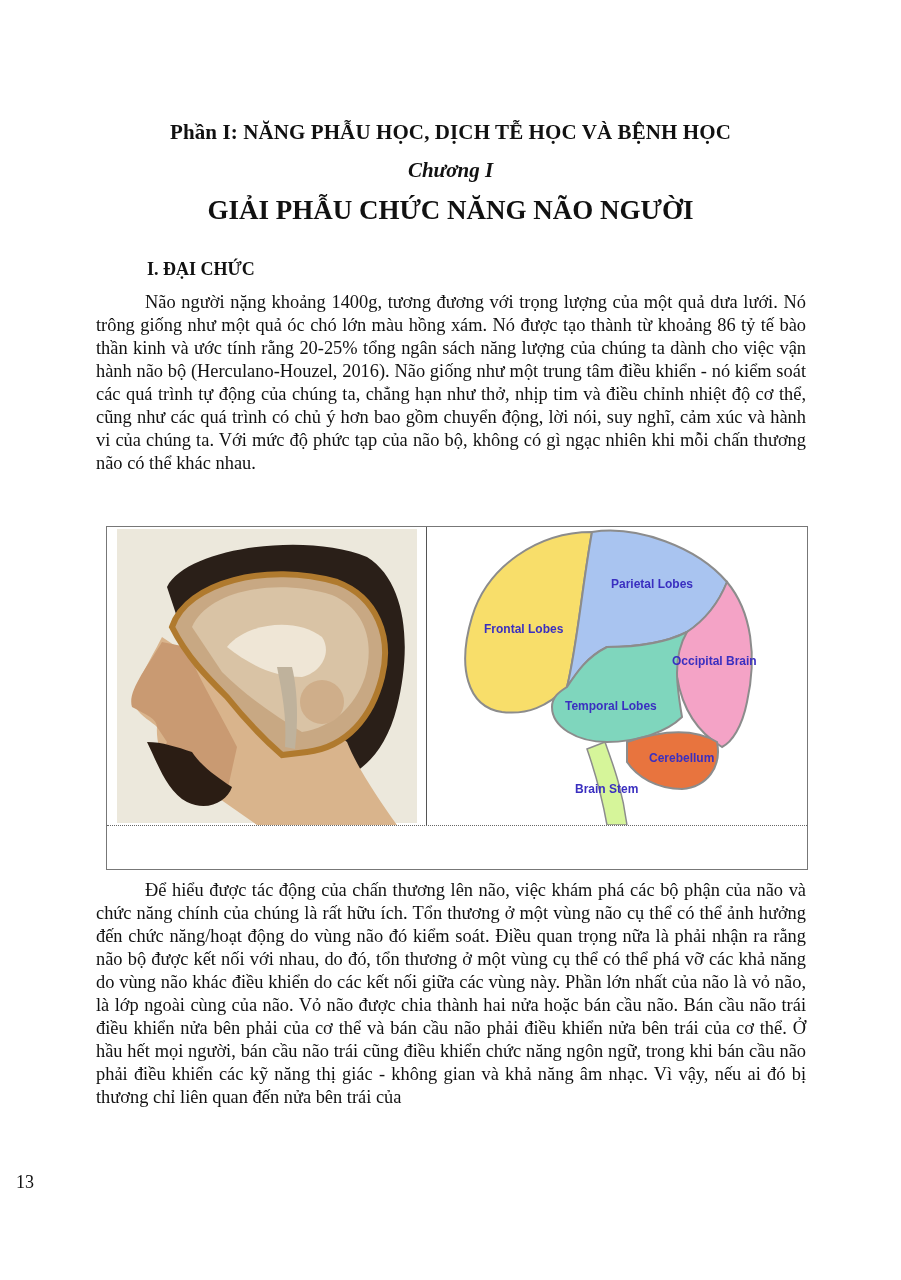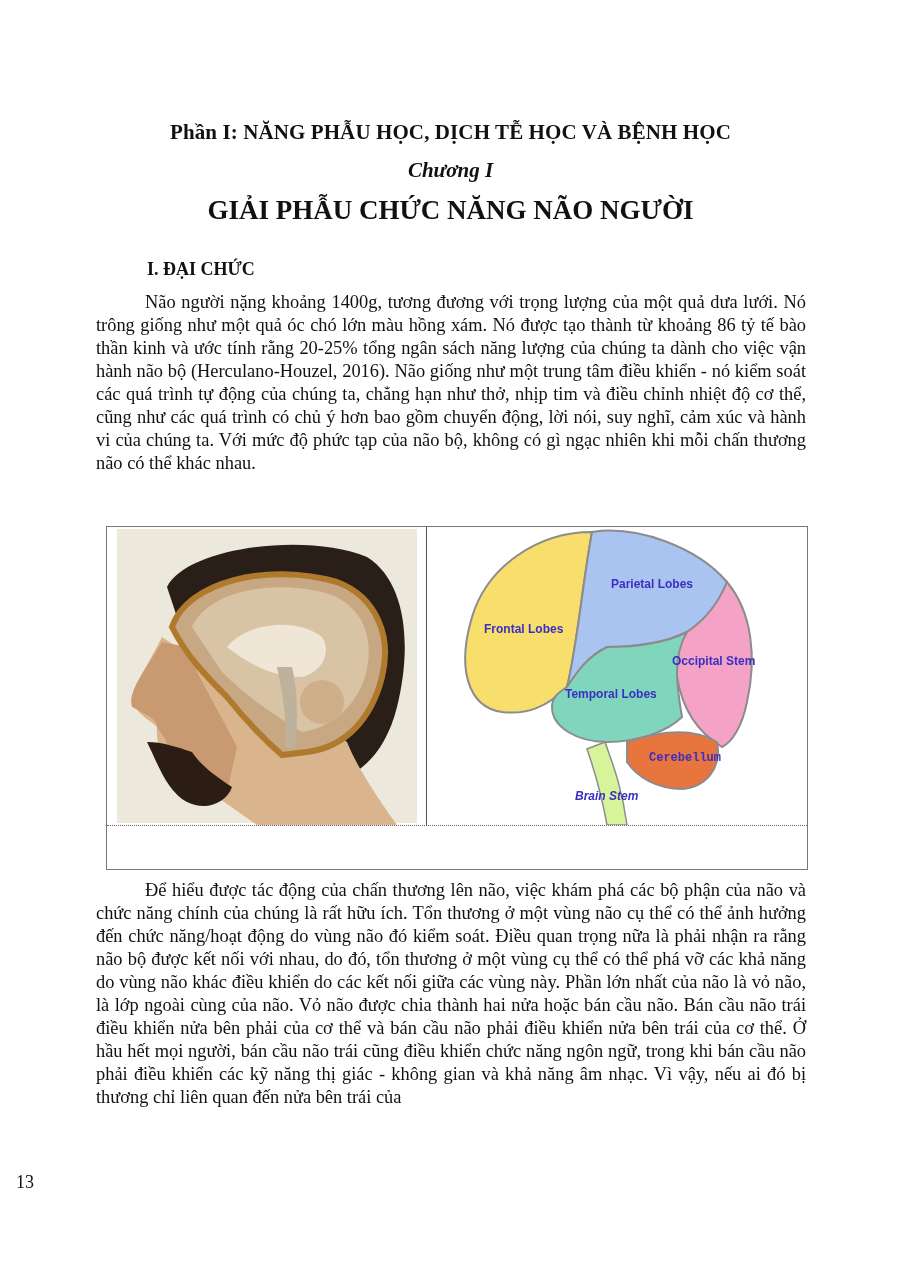--- a/index.html
+++ b/index.html
@@ -100,23 +100,23 @@
       <path d="M300 55 C325 85 330 130 320 175 C315 200 305 215 295 220 C270 205 255 180 250 150 C245 130 240 115 260 105 C275 95 290 80 300 55 Z" fill="#f4a3c6" stroke="#8c8c8c" stroke-width="2"></path>
 
       <path d="M140 160 C150 145 160 130 180 120 C210 120 240 115 260 105 C245 130 250 160 255 190 C240 205 210 215 180 215 C150 215 125 200 125 180 C125 170 132 165 140 160 Z" fill="#7fd6bd" stroke="#8c8c8c" stroke-width="2"></path>
 
       <path d="M200 215 C230 205 265 200 290 215 C295 240 280 260 255 262 C230 262 210 250 200 235 Z" fill="#e8743e" stroke="#8c8c8c" stroke-width="2"></path>
 
       <path d="M178 215 C185 235 195 260 200 298 L180 298 C175 270 168 245 160 222 Z" fill="#d6f59a" stroke="#8c8c8c" stroke-width="1.5"></path>
     </svg>
     <span class="lobe-label" style="left:172px; top:50px;margin-left:12px;">Parietal Lobes</span>
     <span class="lobe-label" style="left:46px; top:95px;padding-left:11px;">Frontal Lobes</span>
-    <span class="lobe-label" style="left:245px; top:127px;">Occipital Stem</span>
-    <span class="lobe-label" style="left:138px; top:160px;">Temporal Lobes</span>
-    <span class="lobe-label" style="left:222px; top:224px;font-family:Liberation Mono, monospace;">Cerebellum</span>
-    <span class="lobe-label" style="left:148px; top:262px;font-style:italic;">Brain Stem</span>
+    <span class="lobe-label" style="left:245px; top:127px;">Occipital Brain</span>
+    <span class="lobe-label" style="left:138px; top:172px;">Temporal Lobes</span>
+    <span class="lobe-label" style="left:222px; top:224px;">Cerebellum</span>
+    <span class="lobe-label" style="left:148px; top:255px;">Brain Stem</span>
   </div>
   <div class="fig-sep"></div>
 </div>
 
 <p class="para para2">Để hiểu được tác động của chấn thương lên não, việc khám phá các bộ phận của não và chức năng chính của chúng là rất hữu ích. Tổn thương ở một vùng não cụ thể có thể ảnh hưởng đến chức năng/hoạt động do vùng não đó kiểm soát. Điều quan trọng nữa là phải nhận ra rằng não bộ được kết nối với nhau, do đó, tổn thương ở một vùng cụ thể có thể phá vỡ các khả năng do vùng não khác điều khiển do các kết nối giữa các vùng này. Phần lớn nhất của não là vỏ não, là lớp ngoài cùng của não. Vỏ não được chia thành hai nửa hoặc bán cầu não. Bán cầu não trái điều khiển nửa bên phải của cơ thể và bán cầu não phải điều khiển nửa bên trái của cơ thể. Ở hầu hết mọi người, bán cầu não trái cũng điều khiển chức năng ngôn ngữ, trong khi bán cầu não phải điều khiển các kỹ năng thị giác - không gian và khả năng âm nhạc. Vì vậy, nếu ai đó bị thương chỉ liên quan đến nửa bên trái của</p>
 
 <div class="page-number">13</div>
 
 </body></html>

